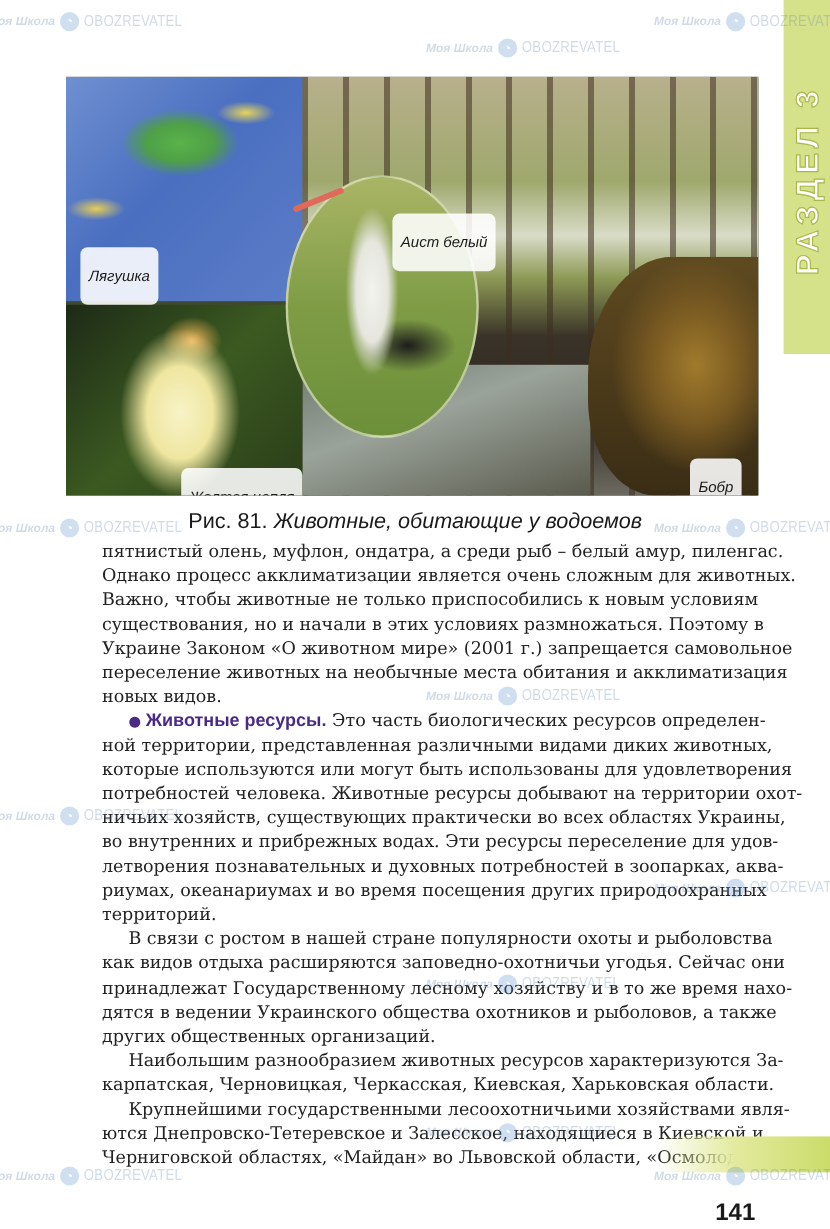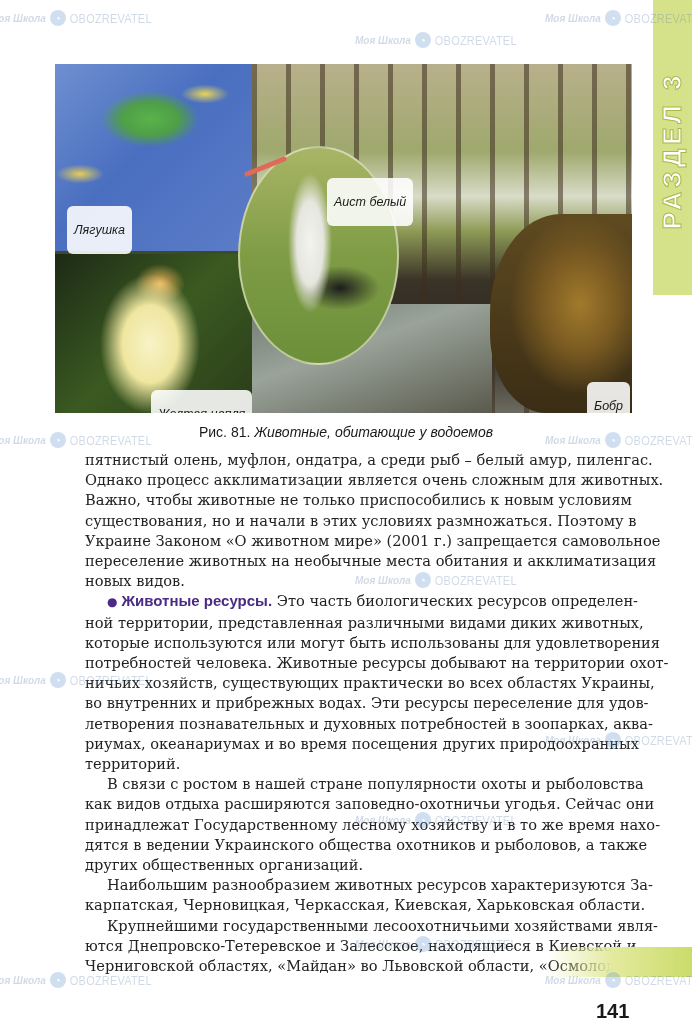--- a/index.html
+++ b/index.html
@@ -86,21 +86,21 @@
     background: linear-gradient(160deg, #6f7a70 0%, #9aa39a 40%, #5a5a4d 100%);
   }
   .label-chip {
     position: absolute; background: rgba(255,255,255,0.88); border-radius: 6px;
     padding: 17px 7px; font-family: "Liberation Sans", sans-serif; font-style: italic;
     font-size: 12.5px; color: #1a1a1a; white-space: nowrap; z-index: 3;
   }
 
   .caption {
     position: absolute; left: 0; top: 424px; width: 692px; text-align: center;
-    font-family: "Liberation Sans", sans-serif; font-size: 14px; color: #1a1a1a;
+    font-family: "Liberation Sans", sans-serif; font-size: 18px; color: #1a1a1a;
   }
   .caption .cap-italic { font-style: italic; }
 
   .body-text {
     position: absolute; left: 57px; top: 450px; width: 574px;
     font-size: 14.6px; line-height: 20.2px; text-align: justify; color: #222;
   }
   .body-text p { margin: 0; }
   .line { display: block; text-align: justify; text-align-last: justify; white-space: nowrap; overflow: visible; margin-left: 28px; }
   .line.last { text-align-last: left; }
@@ -131,21 +131,21 @@
   <div class="panel panel-ground"></div>
   <div class="panel panel-beaver"></div>
   <div class="panel panel-frog"></div>
   <div class="panel panel-heron"></div>
   <div class="panel panel-stork"></div>
   <div class="stork-beak"></div>
 
   <span class="label-chip" style="left:12px; top:142px;">Лягушка</span>
   <span class="label-chip" style="left:272px; top:114px;">Аист белый</span>
   <span class="label-chip" style="left:96px; top:326px;">Желтая цапля</span>
-  <span class="label-chip" style="left:520px; top:318px;margin-left:12px;">Бобр</span>
+  <span class="label-chip" style="left:520px; top:318px;">Бобр</span>
 </div>
 
 <div class="caption">
   <span>Рис. 81.</span>
   <span class="cap-italic">Животные, обитающие у водоемов</span>
 </div>
 
 <div class="body-text">
   <p>
     <span class="line">пятнистый олень, муфлон, ондатра, а среди рыб – белый амур, пиленгас.</span>

